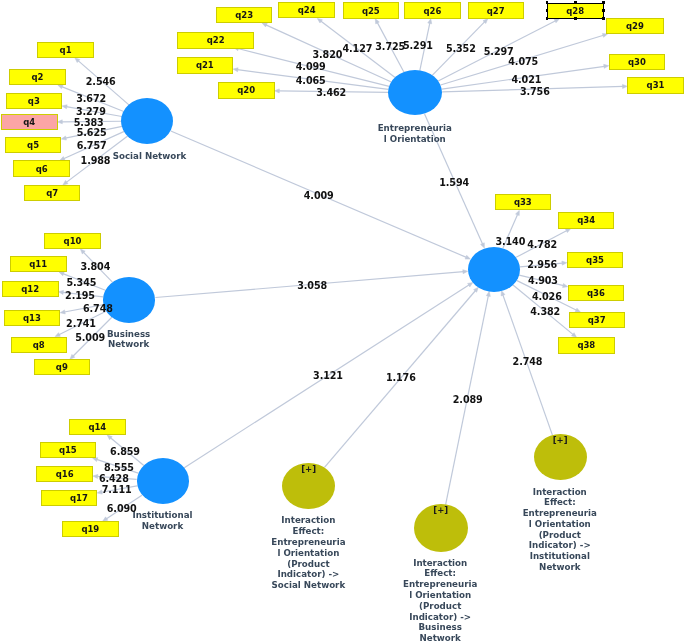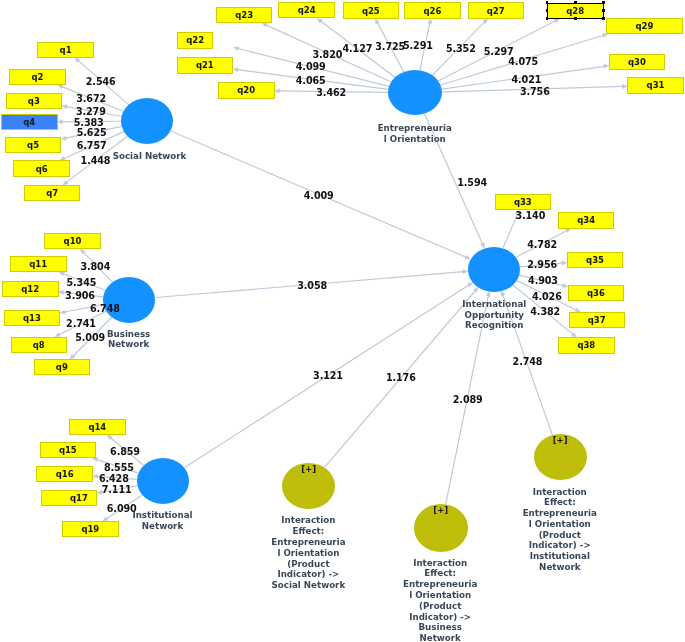--- a/index.html
+++ b/index.html
@@ -199,21 +199,21 @@
     </svg>
 <div class="qbox" style="left: 37.3px; top: 41.6px; width: 56.5px; height: 16.3px; background: rgb(255, 255, 0); color: rgb(22, 22, 22); border: 1px solid rgb(205, 205, 0);">
       <span>q1</span>
     </div>
     <div class="qbox" style="left: 9.2px; top: 68.8px; width: 56.5px; height: 16.3px; background: rgb(255, 255, 0); color: rgb(22, 22, 22); border: 1px solid rgb(205, 205, 0);">
       <span>q2</span>
     </div>
     <div class="qbox" style="left: 5.6px; top: 92.8px; width: 56.5px; height: 16.3px; background: rgb(255, 255, 0); color: rgb(22, 22, 22); border: 1px solid rgb(205, 205, 0);">
       <span>q3</span>
     </div>
-    <div class="qbox" style="left: 1px; top: 114px; width: 56.5px; height: 16.3px; background: #3b82f6; color: rgb(22, 22, 22); border: 1px solid rgb(205, 205, 0);">
+    <div class="qbox" style="left: 1px; top: 114px; width: 56.5px; height: 16.3px; background: #fca5a5; color: rgb(22, 22, 22); border: 1px solid rgb(205, 205, 0);">
       <span>q4</span>
     </div>
     <div class="qbox" style="left: 4.8px; top: 136.8px; width: 56.5px; height: 16.3px; background: rgb(255, 255, 0); color: rgb(22, 22, 22); border: 1px solid rgb(205, 205, 0);">
       <span>q5</span>
     </div>
     <div class="qbox" style="left: 13.4px; top: 160.4px; width: 56.5px; height: 16.3px; background: rgb(255, 255, 0); color: rgb(22, 22, 22); border: 1px solid rgb(205, 205, 0);">
       <span>q6</span>
     </div>
     <div class="qbox" style="left: 23.9px; top: 184.9px; width: 56.5px; height: 16.3px; background: rgb(255, 255, 0); color: rgb(22, 22, 22); border: 1px solid rgb(205, 205, 0);">
       <span>q7</span>
@@ -250,21 +250,21 @@
     </div>
     <div class="qbox" style="left: 62.1px; top: 521.2px; width: 56.5px; height: 16.3px; background: rgb(255, 255, 0); color: rgb(22, 22, 22); border: 1px solid rgb(205, 205, 0);">
       <span>q19</span>
     </div>
     <div class="qbox" style="left: 218px; top: 82.3px; width: 56.5px; height: 16.3px; background: rgb(255, 255, 0); color: rgb(22, 22, 22); border: 1px solid rgb(205, 205, 0);">
       <span>q20</span>
     </div>
     <div class="qbox" style="left: 176.6px; top: 57.3px; width: 56.5px; height: 16.3px; background: rgb(255, 255, 0); color: rgb(22, 22, 22); border: 1px solid rgb(205, 205, 0);">
       <span>q21</span>
     </div>
-    <div class="qbox" style="left: 177.2px; top: 32.3px; width: 36px; height: 16.3px; background: rgb(255, 255, 0); color: rgb(22, 22, 22); border: 1px solid rgb(205, 205, 0);">
+    <div class="qbox" style="left: 177.2px; top: 32.3px; width: 77px; height: 16.3px; background: rgb(255, 255, 0); color: rgb(22, 22, 22); border: 1px solid rgb(205, 205, 0);">
       <span>q22</span>
     </div>
     <div class="qbox" style="left: 215.9px; top: 6.8px; width: 56.5px; height: 16.3px; background: rgb(255, 255, 0); color: rgb(22, 22, 22); border: 1px solid rgb(205, 205, 0);">
       <span>q23</span>
     </div>
     <div class="qbox" style="left: 278.4px; top: 2.2px; width: 56.5px; height: 16.3px; background: rgb(255, 255, 0); color: rgb(22, 22, 22); border: 1px solid rgb(205, 205, 0);">
       <span>q24</span>
     </div>
     <div class="qbox" style="left: 342.6px; top: 2.4px; width: 56.5px; height: 16.3px; background: rgb(255, 255, 0); color: rgb(22, 22, 22); border: 1px solid rgb(205, 205, 0);">
       <span>q25</span>
@@ -279,21 +279,21 @@
       <span>q28</span>
     </div>
     <div class="handle" style="left: 545.6px; top: 1.1px; background: rgb(0, 0, 0);"></div>
     <div class="handle" style="left: 573.85px; top: 1.1px; background: rgb(0, 0, 0);"></div>
     <div class="handle" style="left: 602.1px; top: 1.1px; background: rgb(0, 0, 0);"></div>
     <div class="handle" style="left: 545.6px; top: 9.25px; background: rgb(0, 0, 0);"></div>
     <div class="handle" style="left: 602.1px; top: 9.25px; background: rgb(0, 0, 0);"></div>
     <div class="handle" style="left: 545.6px; top: 17.4px; background: rgb(0, 0, 0);"></div>
     <div class="handle" style="left: 573.85px; top: 17.4px; background: rgb(0, 0, 0);"></div>
     <div class="handle" style="left: 602.1px; top: 17.4px; background: rgb(0, 0, 0);"></div>
-    <div class="qbox" style="left: 606px; top: 17.7px; width: 77px; height: 16.3px; background: rgb(255, 255, 0); color: rgb(22, 22, 22); border: 1px solid rgb(205, 205, 0);">
+    <div class="qbox" style="left: 606px; top: 17.7px; width: 58px; height: 16.3px; background: rgb(255, 255, 0); color: rgb(22, 22, 22); border: 1px solid rgb(205, 205, 0);">
       <span>q29</span>
     </div>
     <div class="qbox" style="left: 608.7px; top: 53.6px; width: 56.5px; height: 16.3px; background: rgb(255, 255, 0); color: rgb(22, 22, 22); border: 1px solid rgb(205, 205, 0);">
       <span>q30</span>
     </div>
     <div class="qbox" style="left: 627.3px; top: 77.3px; width: 56.5px; height: 16.3px; background: rgb(255, 255, 0); color: rgb(22, 22, 22); border: 1px solid rgb(205, 205, 0);">
       <span>q31</span>
     </div>
     <div class="qbox" style="left: 494.6px; top: 194.1px; width: 56.5px; height: 16.3px; background: rgb(255, 255, 0); color: rgb(22, 22, 22); border: 1px solid rgb(205, 205, 0);">
       <span>q33</span>
@@ -316,25 +316,20 @@
     <div class="node" style="left: 121.4px; top: 98.1px; width: 52px; height: 45.8px; background: rgb(19, 145, 255);"></div>
     <div class="nodelabel" style="left: 89.5px; top: 150.8px; width: 120px; color: rgb(56, 72, 90);">
       <div>Social Network</div>
     </div>
     <div class="node" style="left: 388px; top: 70.2px; width: 54.2px; height: 45.2px; background: rgb(19, 145, 255);"></div>
     <div class="nodelabel" style="left: 354.8px; top: 122.8px; width: 120px; color: rgb(56, 72, 90);">
       <div>Entrepreneuria</div>
       <div>l Orientation</div>
     </div>
     <div class="node" style="left: 467.6px; top: 246.5px; width: 52.4px; height: 45.2px; background: rgb(19, 145, 255);"></div>
-    <div class="nodelabel" style="left: 434.3px; top: 298.9px; width: 120px; color: rgb(56, 72, 90);">
-      <div>International</div>
-      <div>Opportunity</div>
-      <div>Recognition</div>
-    </div>
     <div class="node" style="left: 103.1px; top: 276.8px; width: 52.4px; height: 45.8px; background: rgb(19, 145, 255);"></div>
     <div class="nodelabel" style="left: 68.6px; top: 328.5px; width: 120px; color: rgb(56, 72, 90);">
       <div>Business</div>
       <div>Network</div>
     </div>
     <div class="node" style="left: 136.6px; top: 458.2px; width: 52.8px; height: 46.2px; background: rgb(19, 145, 255);"></div>
     <div class="nodelabel" style="left: 102.5px; top: 510.3px; width: 120px; color: rgb(56, 72, 90);">
       <div>Institutional</div>
       <div>Network</div>
     </div>
@@ -372,50 +367,50 @@
       <div>Indicator) -&gt;</div>
       <div>Institutional</div>
       <div>Network</div>
     </div>
     <div class="coef" style="left: 85.8px; top: 76.4px; color: rgb(18, 18, 18);">2.546</div>
     <div class="coef" style="left: 76.2px; top: 93.1px; color: rgb(18, 18, 18);">3.672</div>
     <div class="coef" style="left: 75.9px; top: 105.6px; color: rgb(18, 18, 18);">3.279</div>
     <div class="coef" style="left: 73.8px; top: 116.6px; color: rgb(18, 18, 18);">5.383</div>
     <div class="coef" style="left: 76.7px; top: 127.4px; color: rgb(18, 18, 18);">5.625</div>
     <div class="coef" style="left: 76.7px; top: 140.4px; color: rgb(18, 18, 18);">6.757</div>
-    <div class="coef" style="left: 80.6px; top: 154.9px; color: rgb(18, 18, 18);">1.448</div>
+    <div class="coef" style="left: 80.6px; top: 154.9px; color: rgb(18, 18, 18);">1.988</div>
     <div class="coef" style="left: 80.4px; top: 261.1px; color: rgb(18, 18, 18);">3.804</div>
     <div class="coef" style="left: 66.5px; top: 276.8px; color: rgb(18, 18, 18);">5.345</div>
-    <div class="coef" style="left: 65.1px; top: 289.7px; color: rgb(18, 18, 18);">3.906</div>
-    <div class="coef" style="left: 61px; top: 303.1px; color: rgb(18, 18, 18); padding-left: 29px;">6.748</div>
+    <div class="coef" style="left: 65.1px; top: 289.7px; color: rgb(18, 18, 18);">2.195</div>
+    <div class="coef" style="left: 54px; top: 303.1px; color: rgb(18, 18, 18); padding-left: 29px;">6.748</div>
     <div class="coef" style="left: 66.1px; top: 317.6px; color: rgb(18, 18, 18);">2.741</div>
     <div class="coef" style="left: 75.2px; top: 331.8px; color: rgb(18, 18, 18);">5.009</div>
     <div class="coef" style="left: 110.1px; top: 445.7px; color: rgb(18, 18, 18);">6.859</div>
     <div class="coef" style="left: 104px; top: 462.1px; color: rgb(18, 18, 18);">8.555</div>
     <div class="coef" style="left: 98.9px; top: 473px; color: rgb(18, 18, 18);">6.428</div>
     <div class="coef" style="left: 101.7px; top: 484.4px; color: rgb(18, 18, 18);">7.111</div>
     <div class="coef" style="left: 106.8px; top: 503.1px; color: rgb(18, 18, 18);">6.090</div>
     <div class="coef" style="left: 316.3px; top: 87px; color: rgb(18, 18, 18);">3.462</div>
     <div class="coef" style="left: 295.8px; top: 75.1px; color: rgb(18, 18, 18);">4.065</div>
     <div class="coef" style="left: 295.8px; top: 61.3px; color: rgb(18, 18, 18);">4.099</div>
     <div class="coef" style="left: 312.5px; top: 48.8px; color: rgb(18, 18, 18);">3.820</div>
     <div class="coef" style="left: 342.5px; top: 42.9px; color: rgb(18, 18, 18);">4.127</div>
     <div class="coef" style="left: 375.3px; top: 40.9px; color: rgb(18, 18, 18);">3.725</div>
     <div class="coef" style="left: 403px; top: 40px; color: rgb(18, 18, 18);">5.291</div>
     <div class="coef" style="left: 445.9px; top: 42.9px; color: rgb(18, 18, 18);">5.352</div>
     <div class="coef" style="left: 483.8px; top: 46.4px; color: rgb(18, 18, 18);">5.297</div>
     <div class="coef" style="left: 508.3px; top: 56px; color: rgb(18, 18, 18);">4.075</div>
     <div class="coef" style="left: 511.5px; top: 73.5px; color: rgb(18, 18, 18);">4.021</div>
     <div class="coef" style="left: 519.9px; top: 85.8px; color: rgb(18, 18, 18);">3.756</div>
-    <div class="coef" style="left: 495.4px; top: 210px; color: rgb(18, 18, 18); margin-left: 20px;">3.140</div>
+    <div class="coef" style="left: 495.4px; top: 236px; color: rgb(18, 18, 18);">3.140</div>
     <div class="coef" style="left: 527.2px; top: 238.8px; color: rgb(18, 18, 18);">4.782</div>
     <div class="coef" style="left: 527.2px; top: 259px; color: rgb(18, 18, 18);">2.956</div>
     <div class="coef" style="left: 528.1px; top: 275.2px; color: rgb(18, 18, 18);">4.903</div>
     <div class="coef" style="left: 531.9px; top: 291.4px; color: rgb(18, 18, 18);">4.026</div>
     <div class="coef" style="left: 530.3px; top: 305.8px; color: rgb(18, 18, 18);">4.382</div>
     <div class="coef" style="left: 303.8px; top: 190px; color: rgb(18, 18, 18);">4.009</div>
-    <div class="coef" style="left: 439.2px; top: 177.2px; color: rgb(18, 18, 18); margin-left: 18px;">1.594</div>
+    <div class="coef" style="left: 439.2px; top: 177.2px; color: rgb(18, 18, 18);">1.594</div>
     <div class="coef" style="left: 297.2px; top: 279.5px; color: rgb(18, 18, 18);">3.058</div>
     <div class="coef" style="left: 313.1px; top: 370.2px; color: rgb(18, 18, 18);">3.121</div>
     <div class="coef" style="left: 385.9px; top: 371.7px; color: rgb(18, 18, 18);">1.176</div>
     <div class="coef" style="left: 452.8px; top: 393.5px; color: rgb(18, 18, 18);">2.089</div>
     <div class="coef" style="left: 512.6px; top: 356.3px; color: rgb(18, 18, 18);">2.748</div>
   </div>
 
 </body></html>

